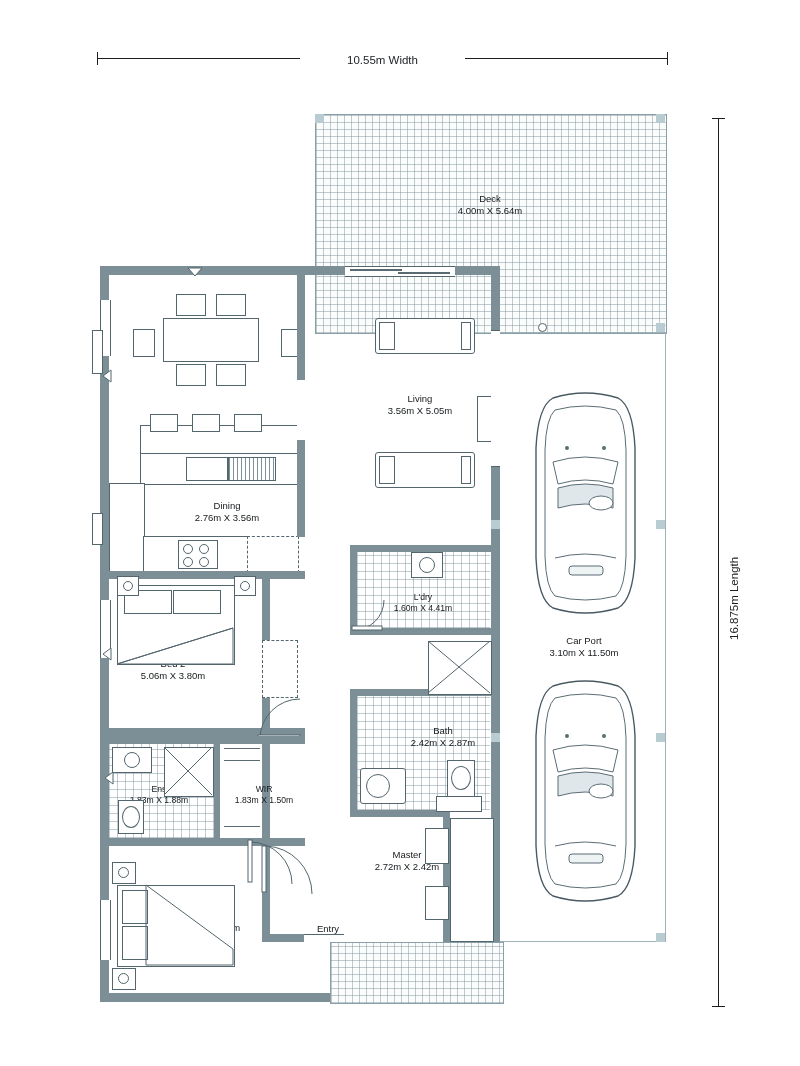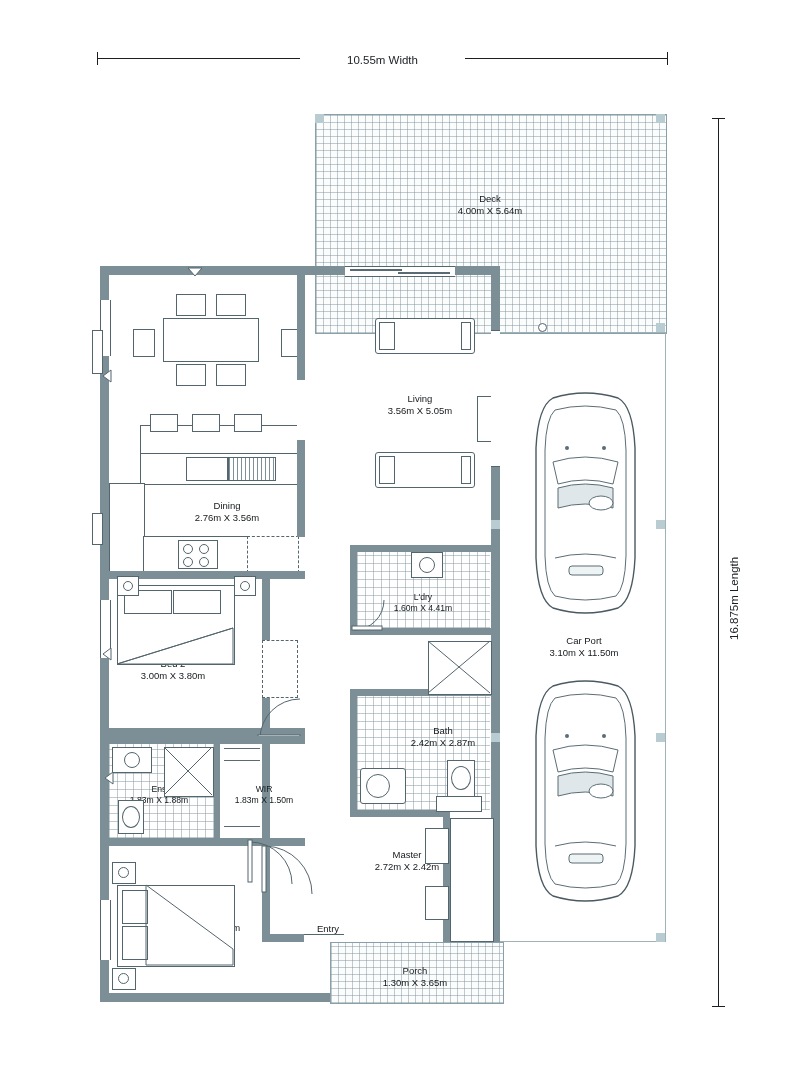--- a/index.html
+++ b/index.html
@@ -226,21 +226,21 @@
   <div class="box" style="left:477px; top:396px; width:14px; height:44px;"></div>
 
   <div class="room-fill" style="left:491px; top:330px; width:9px; height:135px; border-top:1px solid #53656d; border-bottom:1px solid #53656d;"></div>
 
   <div class="wall" style="left:100px; top:571px; width:205px; height:8px;"></div>
   <div class="wall" style="left:262px; top:571px; width:8px; height:165px;"></div>
   <div class="wall" style="left:100px; top:728px; width:205px; height:8px;"></div>
 
   <div class="label" style="left:118px; top:658px; width:110px;">
     <span class="nm">Bed 2</span>
-    <span class="dm">3.00m X 3.80m</span>
+    <span class="dm">5.06m X 3.80m</span>
   </div>
 
   <div class="box" style="left:117px; top:585px; width:116px; height:78px;"></div>
   <div class="box" style="left:124px; top:590px; width:46px; height:22px;"></div>
   <div class="box" style="left:173px; top:590px; width:46px; height:22px;"></div>
   <svg style="left:117px; top:612px; width:116px; height:52px;" viewBox="0 0 116 52">
     <path d="M0 52 L116 16 L116 52 Z" fill="none" stroke="#53656d" stroke-width="1"></path>
     <path d="M0 52 L116 16" fill="none" stroke="#53656d" stroke-width="1"></path>
   </svg>
 
@@ -364,24 +364,20 @@
 
   <div class="label" style="left:355px; top:849px; width:104px;">
     <span class="nm">Master</span>
     <span class="dm">2.72m X 2.42m</span>
   </div>
   <div class="box" style="left:425px; top:828px; width:22px; height:34px;"></div>
   <div class="box" style="left:425px; top:886px; width:22px; height:32px;"></div>
   <div class="box" style="left:450px; top:818px; width:42px; height:122px;"></div>
 
   <div class="porch-hatch" style="left:330px; top:942px; width:172px; height:60px;"></div>
-  <div class="label" style="left:340px; top:965px; width:150px;">
-    <span class="nm">Porch</span>
-    <span class="dm">1.30m X 3.65m</span>
-  </div>
 
   <div class="thin" style="left:500px; top:332px; width:166px; height:1px; background:#9fb2b8;"></div>
   <div class="thin" style="left:665px; top:332px; width:1px; height:610px; background:#9fb2b8;"></div>
   <div class="thin" style="left:500px; top:941px; width:166px; height:1px; background:#9fb2b8;"></div>
   <div class="corner-sq" style="left:656px; top:520px; width:9px; height:9px;"></div>
   <div class="corner-sq" style="left:656px; top:733px; width:9px; height:9px;"></div>
   <div class="corner-sq" style="left:656px; top:933px; width:9px; height:9px;"></div>
   <div class="corner-sq" style="left:491px; top:520px; width:9px; height:9px;"></div>
   <div class="corner-sq" style="left:491px; top:733px; width:9px; height:9px;"></div>
 

